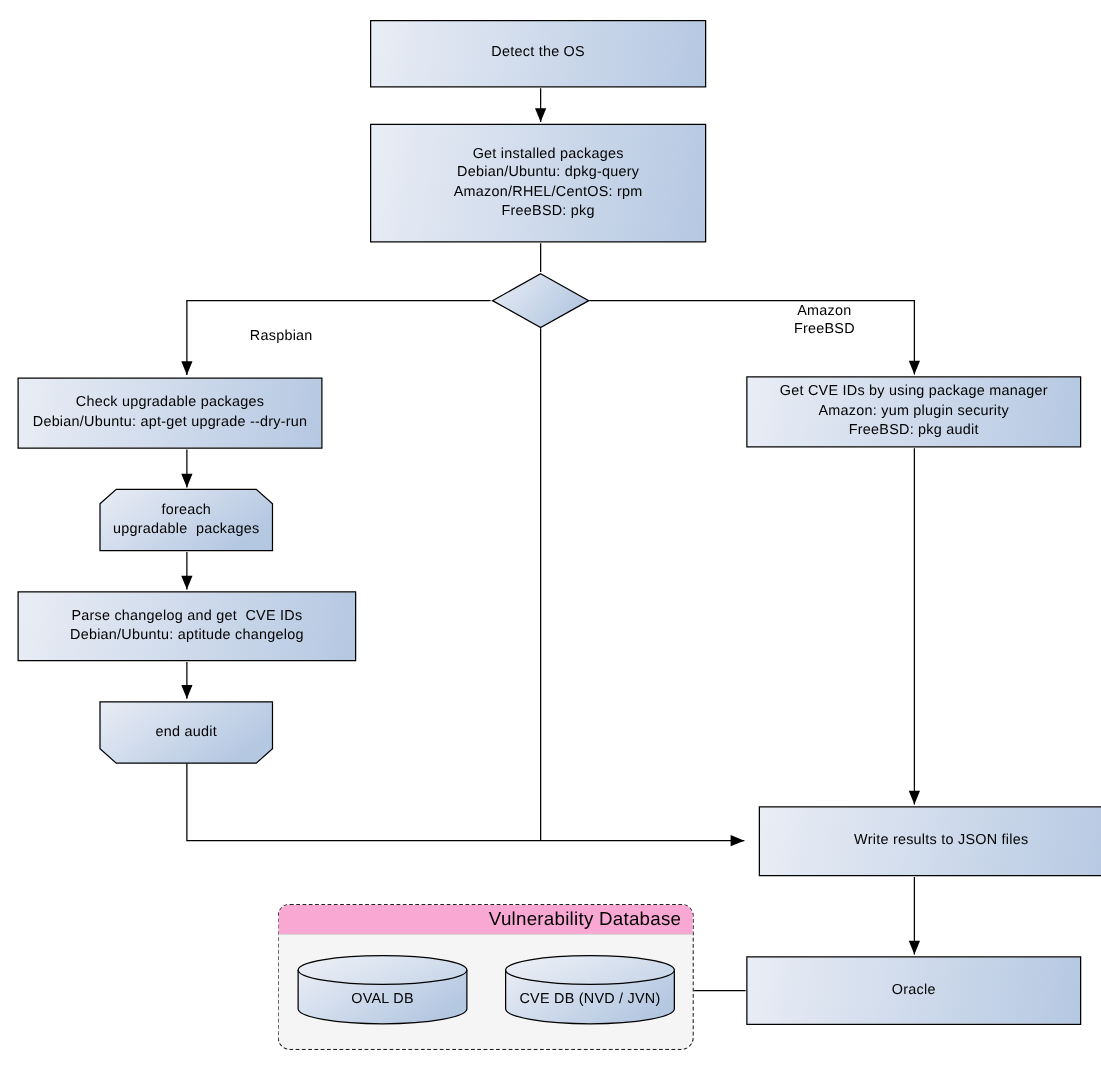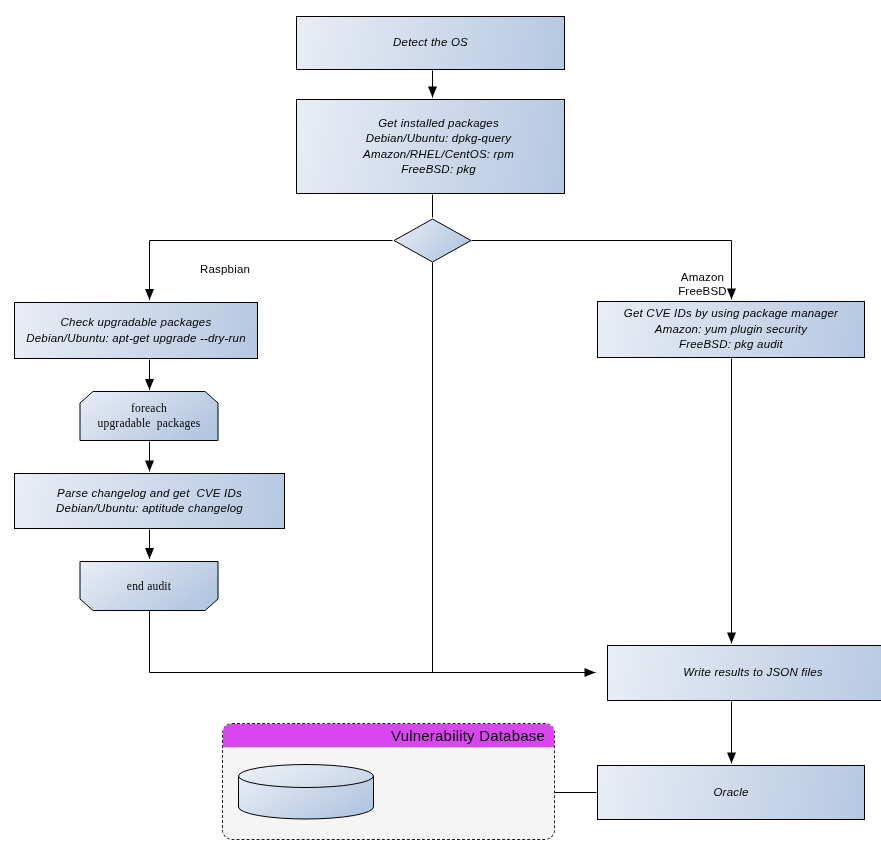--- a/index.html
+++ b/index.html
@@ -8,42 +8,42 @@
     font-family:"Liberation Sans", sans-serif; color:#000;
     overflow:hidden;
   }
   svg.wires { position:absolute; left:0; top:0; width:881px; height:857px; }
   .node {
     position:absolute; box-sizing:border-box;
     border:1px solid #000;
     background:linear-gradient(100deg, #e9edf5 0%, #b5c8e2 100%);
     display:flex; align-items:center; justify-content:center;
     text-align:center; font-size:11.5px; line-height:15.5px;
-    letter-spacing:0.2px; white-space:pre-wrap;font-style:italic;
+    letter-spacing:0.2px; white-space:pre-wrap;
   }
-  .shape { position:absolute;font-family:Liberation Serif, serif; }
+  .shape { position:absolute; }
   .shape svg { position:absolute; left:0; top:0; }
   .shape .shape-label {
     position:absolute; left:0; top:0; right:0; bottom:0;
     display:flex; align-items:center; justify-content:center;
     text-align:center; font-size:11.5px; line-height:15px;
     letter-spacing:0.2px; white-space:pre-wrap;
   }
   .blabel {
     position:absolute; font-size:11.5px; letter-spacing:0.2px;
     text-align:center; white-space:pre-wrap;
   }
   .container-box {
     position:absolute; left:222px; top:723px; width:333px; height:117px;
     box-sizing:border-box; border:1.5px dashed #222; border-radius:10px;
     background:#f5f5f5;
   }
   .container-header {
     position:absolute; left:0; top:0; right:0; height:24px;
-    background:#d946ef; border-bottom:1px solid #d6d6d6;
+    background:#f9a8d4; border-bottom:1px solid #d6d6d6;
     border-radius:8px 8px 0 0; box-sizing:border-box;
     display:flex; align-items:center; justify-content:flex-end;
     padding-right:9px; font-size:15px; letter-spacing:0.2px;
   }
   .cyl { position:absolute; width:138px; height:58px; }
   .cyl .cyl-label {
     position:absolute; left:0; top:14px; right:0; bottom:0;
     display:flex; align-items:center; justify-content:center;
     font-size:11.5px; letter-spacing:0.2px; white-space:pre-wrap;
   }
@@ -135,30 +135,38 @@
   <div class="shape" style="left:79px; top:560px; width:140px; height:52px;">
     <svg width="140" height="52">
       <path d="M1,1.5 H139 V39 L126,50.5 H14 L1,39 Z" fill="url(#gbox)" stroke="#000" stroke-width="1"></path>
     </svg>
     <div class="shape-label">end audit</div>
   </div>
 
   <div class="blabel" style="left:170px; top:262px; width:110px; line-height:14px;">Raspbian</div>
 
 
-  <div class="blabel" style="left:660px; top:242px; width:85px; line-height:14px;margin-top:28px;">Amazon
+  <div class="blabel" style="left:617px; top:242px; width:85px; line-height:14px;">Amazon
 FreeBSD</div>
 
   <div class="container-box">
     <div class="container-header">
       <span>Vulnerability Database</span>
     </div>
   </div>
 
   <div class="cyl" style="left:237px; top:763px;">
     <svg width="138" height="58">
       <path d="M1.5,13 V44 A67.5,12 0 0 0 136.5,44 V13" fill="url(#gbox)" stroke="#000" stroke-width="1"></path>
       <ellipse cx="69" cy="13" rx="67.5" ry="11.5" fill="url(#gell)" stroke="#000" stroke-width="1"></ellipse>
     </svg>
+    <div class="cyl-label">OVAL DB</div>
   </div>
 
+  <div class="cyl" style="left:403px; top:763px;">
+    <svg width="138" height="58">
+      <path d="M1.5,13 V44 A67.5,12 0 0 0 136.5,44 V13" fill="url(#gbox)" stroke="#000" stroke-width="1"></path>
+      <ellipse cx="69" cy="13" rx="67.5" ry="11.5" fill="url(#gell)" stroke="#000" stroke-width="1"></ellipse>
+    </svg>
+    <div class="cyl-label">CVE DB (NVD / JVN)</div>
+  </div>
 
 </div>
 
 </body></html>

